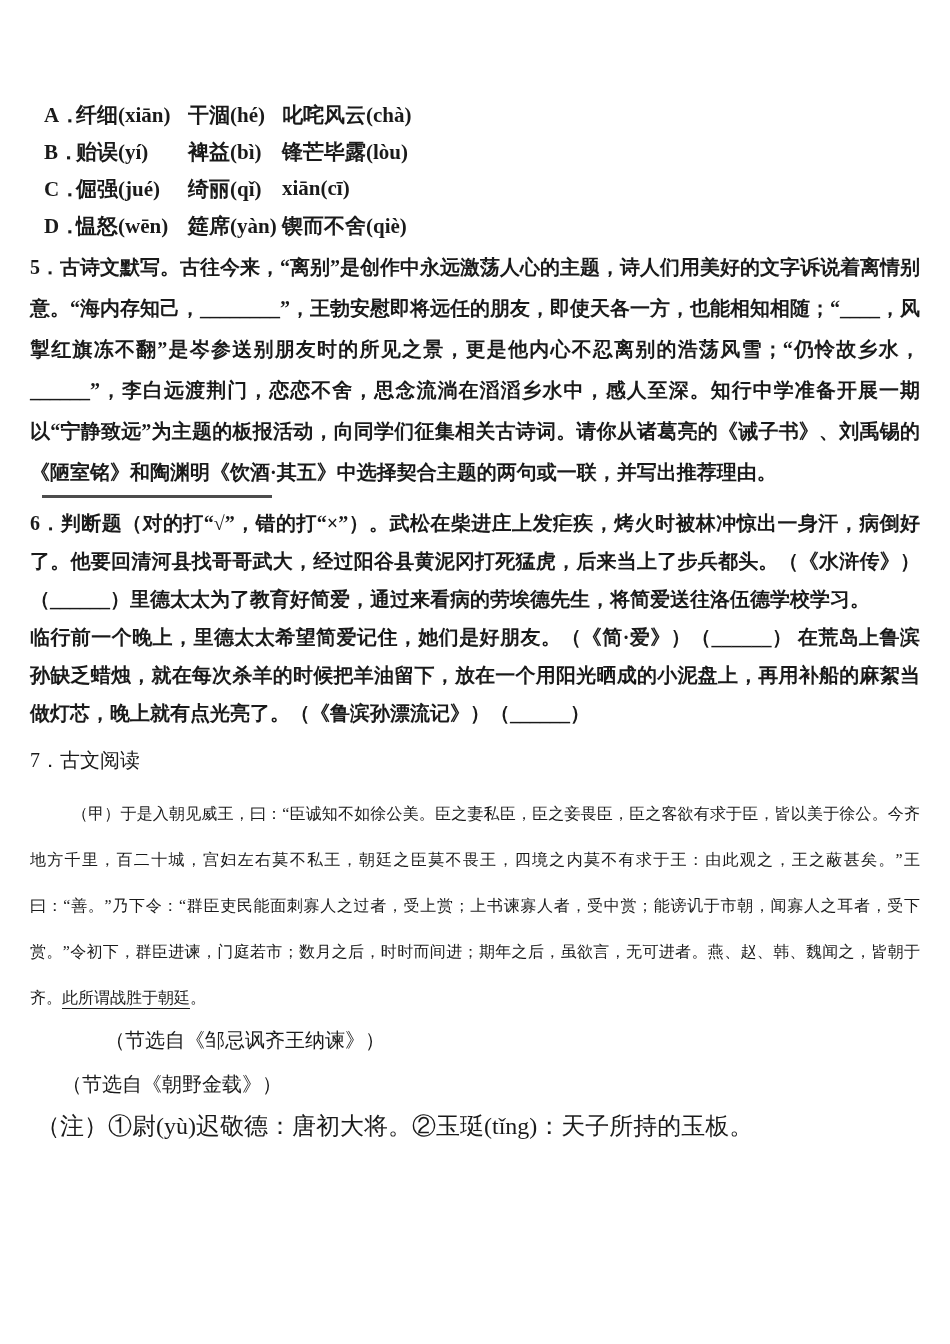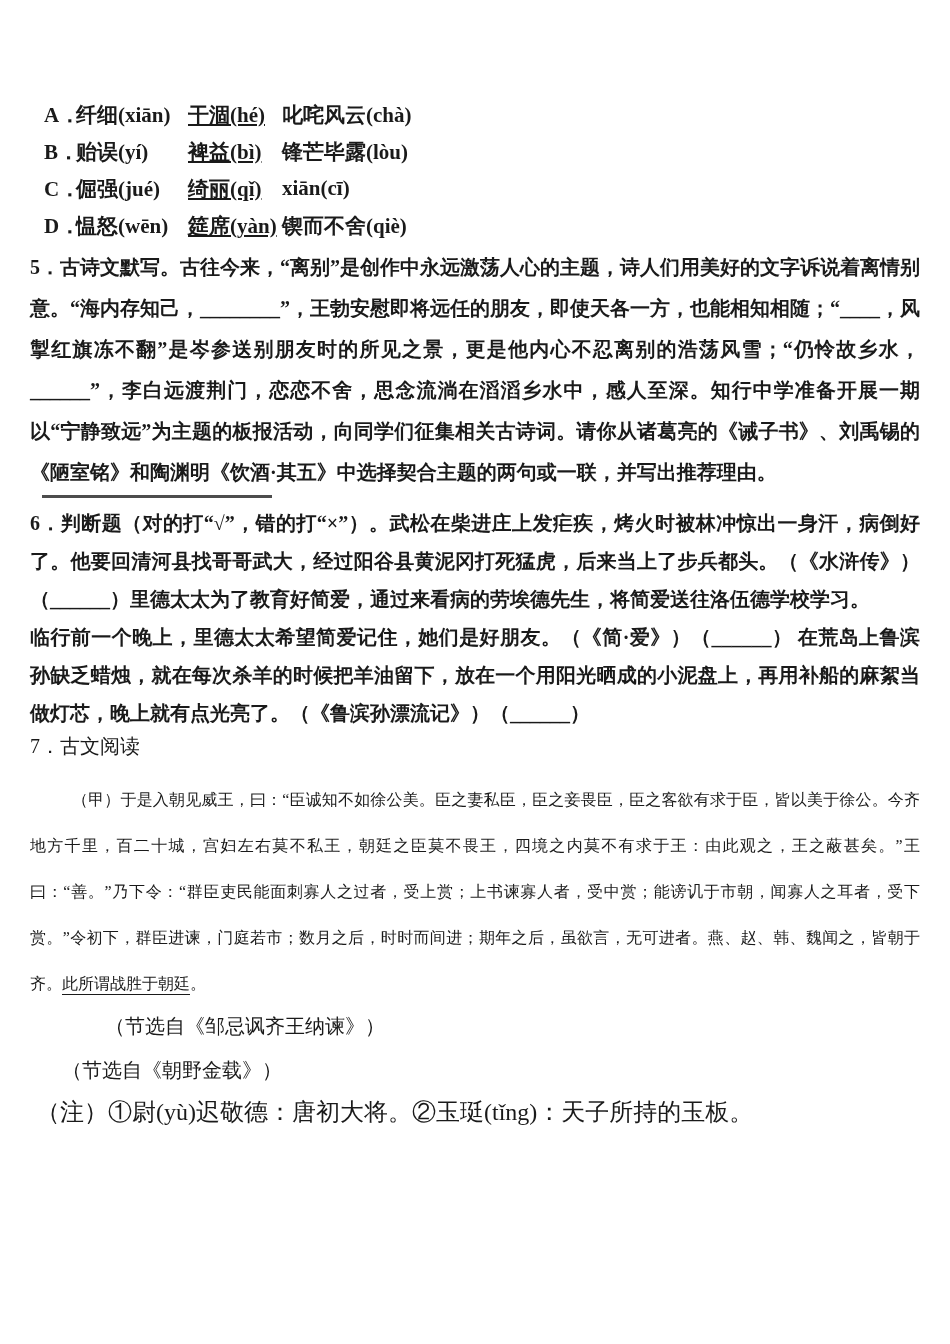--- a/index.html
+++ b/index.html
@@ -21,21 +21,21 @@
   .opt-row {
     display: flex;
     align-items: center;
     height: 37px;
     font-weight: bold;
     font-size: 21px;
     white-space: nowrap;
   }
   .opt-label { width: 32px; }
   .opt-w1 { width: 112px; }
-  .opt-w2 { width: 94px; text-decoration: underline; }
+  .opt-w2 { width: 94px; }
   .opt-w3 { }
 
   
   .q {
     font-size: 20px;
     font-weight: bold;
     line-height: 41px;
     text-align: justify;
   }
   .q5 { margin-top: 3px; line-height: 41px; }
@@ -51,20 +51,21 @@
 
   .section-heading {
     font-size: 21px;
     font-weight: bold;
     line-height: 27px;
     margin-top: 2px;
   }
   .q7-heading {
     font-size: 20px;
     line-height: 29px;
+    margin-top: 14px;
   }
 
   
   .passage {
     font-size: 16px;
     line-height: 46px;
     text-align: justify;
     text-indent: 42px;
     margin-top: 16px;
   }

